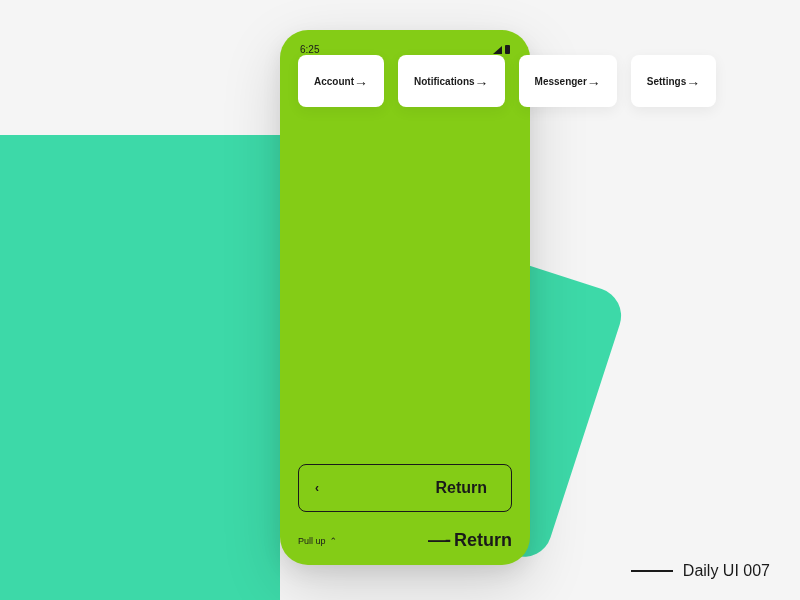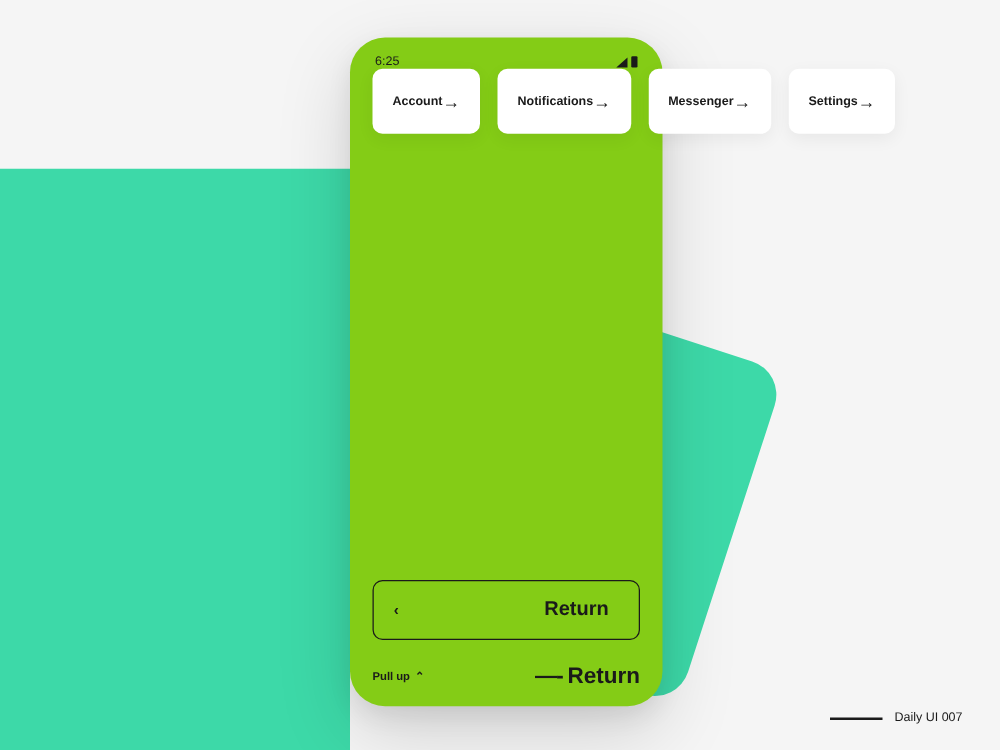--- a/index.html
+++ b/index.html
@@ -134,21 +134,21 @@
       margin-top: 18px;
       display: flex;
       align-items: center;
       justify-content: space-between;
     }
     .pull-up {
       display: flex;
       align-items: center;
       gap: 4px;
       font-size: 9px;
-      font-weight: 700;
+      font-weight: 400;
       color: #1a1a1a;
       cursor: pointer;
     }
     .pull-up-chevron {
       font-size: 9px;
     }
     .brand {
       display: flex;
       align-items: baseline;
       gap: 4px;
@@ -159,21 +159,21 @@
     .brand-dash {
       letter-spacing: -1px;
     }
     .footer-label {
       position: absolute;
       right: 30px;
       bottom: 20px;
       display: flex;
       align-items: center;
       gap: 10px;
-      font-size: 10px;
+      font-size: 16px;
       color: #1a1a1a;
       z-index: 5;
     }
     .footer-line {
       width: 42px;
       height: 2px;
       background: #1a1a1a;
     }
   </style>
 </head>

